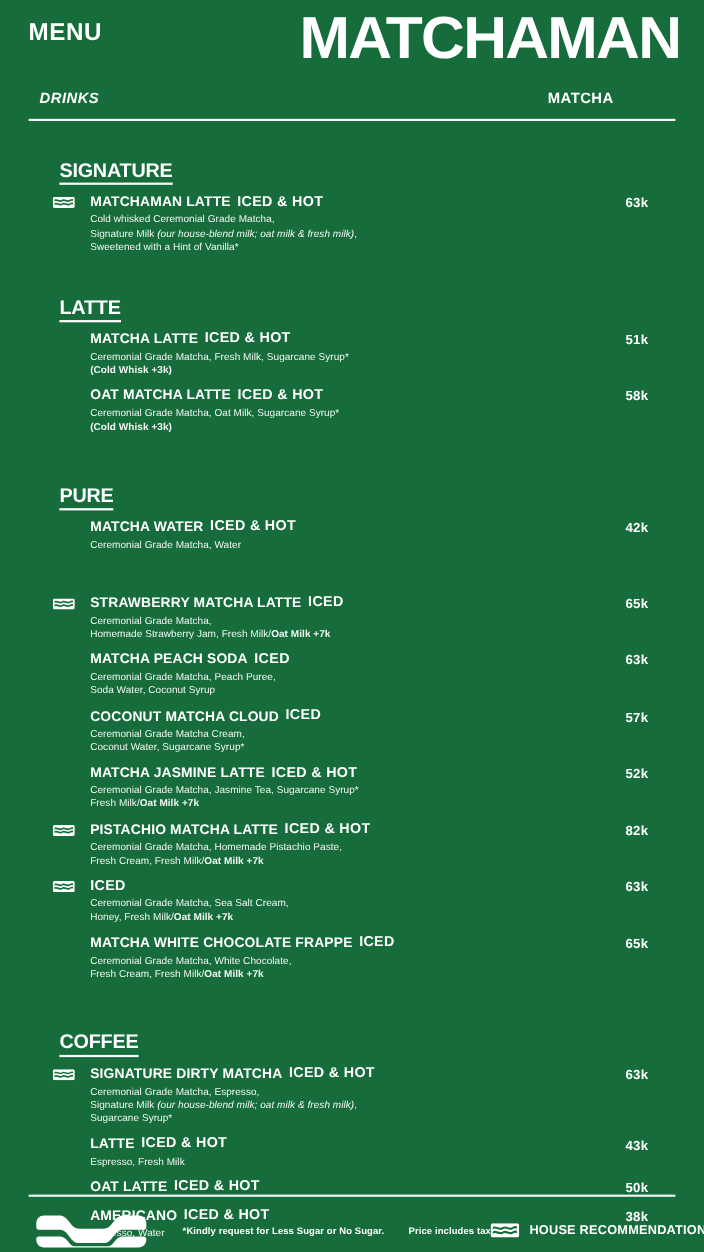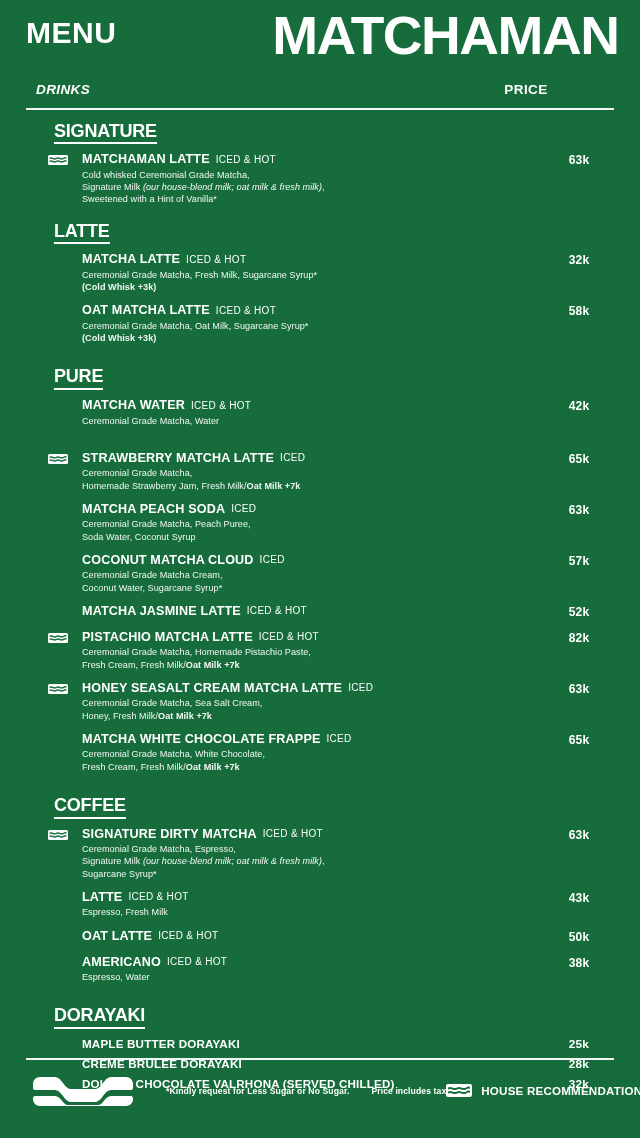--- a/index.html
+++ b/index.html
@@ -28,21 +28,21 @@
 
   
   .masthead {
     position: relative;
     height: 78px;
   }
   .menu-word {
     position: absolute;
     left: 0;
     top: 18px;
-    font-size: 30px;
+    font-size: 22px;
     font-weight: 700;
     letter-spacing: 0.5px;
     line-height: 1;
   }
   .brand-title {
     position: absolute;
     right: -4px;
     top: 8px;
     font-size: 54px;
     font-weight: 700;
@@ -81,21 +81,21 @@
   .rule {
     height: 1.5px;
     background: #ffffff;
     margin: 2px 0 0 0;
     opacity: 0.95;
   }
 
   
   .menu-body { padding-top: 12px; }
 
-  .section { position: relative; }
+  .section { position: relative; margin-top: 24px; }
 
   .section-title {
     display: inline-block;
     font-size: 18px;
     font-weight: 700;
     letter-spacing: -0.2px;
     line-height: 1.1;
     border-bottom: 2.5px solid #ffffff;
     padding-bottom: 1px;
     margin-left: 28px;
@@ -127,22 +127,22 @@
     gap: 6px;
     line-height: 1.15;
   }
   .item-name {
     font-size: 12.6px;
     font-weight: 700;
     letter-spacing: 0.15px;
     white-space: nowrap;
   }
   .item-temp {
-    font-size: 10px;
-    font-weight: 400;
+    font-size: 13px;
+    font-weight: 700;
     letter-spacing: 0.3px;
     white-space: nowrap;
     position: relative;
     top: -0.5px;
   }
 
   .item-desc {
     margin-top: 2px;
     font-size: 9.1px;
     font-weight: 400;
@@ -171,21 +171,21 @@
 
   .gap-sm { height: 6px; }
   .gap-md { height: 13px; }
 
   
   .footer {
     position: absolute;
     left: 26px;
     right: 26px;
     bottom: 0;
-    height: 80px;
+    height: 52px;
   }
   .footer-rule {
     height: 1.5px;
     background: #ffffff;
     opacity: 0.95;
   }
   .footer-inner {
     display: flex;
     align-items: center;
     height: 62px;
@@ -231,21 +231,21 @@
 
 <div class="page">
 
   <div class="masthead">
     <div class="menu-word">MENU</div>
     <div class="brand-title">MATCHAMAN</div>
   </div>
 
   <div class="col-head">
     <div class="drinks">DRINKS</div>
-    <div class="price">PRICE</div>
+    <div class="price">MATCHA</div>
   </div>
   <div class="rule"></div>
 
   <div class="menu-body" id="menu-body">
   <div class="section">
     <div class="section-title">SIGNATURE</div>
     <div class="items">
   <div class="item">
     <span class="rec-badge">
       <svg viewBox="0 0 52 26" xmlns="http://www.w3.org/2000/svg" aria-hidden="true">
@@ -267,21 +267,21 @@
   <div class="section">
     <div class="section-title">LATTE</div>
     <div class="items">
   <div class="item">
 
     <div class="item-head">
       <span class="item-name">MATCHA LATTE</span>
       <span class="item-temp">ICED &amp; HOT</span>
     </div>
     <div class="item-desc">Ceremonial Grade Matcha, Fresh Milk, Sugarcane Syrup*<br><b>(Cold Whisk +3k)</b></div>
-    <div class="item-price">32k</div>
+    <div class="item-price">51k</div>
   </div>
 
   <div class="item">
 
     <div class="item-head">
       <span class="item-name">OAT MATCHA LATTE</span>
       <span class="item-temp">ICED &amp; HOT</span>
     </div>
     <div class="item-desc">Ceremonial Grade Matcha, Oat Milk, Sugarcane Syrup*<br><b>(Cold Whisk +3k)</b></div>
     <div class="item-price">58k</div>
@@ -341,20 +341,21 @@
     <div class="item-desc">Ceremonial Grade Matcha Cream,<br>Coconut Water, Sugarcane Syrup*</div>
     <div class="item-price">57k</div>
   </div>
 
   <div class="item">
 
     <div class="item-head">
       <span class="item-name">MATCHA JASMINE LATTE</span>
       <span class="item-temp">ICED &amp; HOT</span>
     </div>
+    <div class="item-desc">Ceremonial Grade Matcha, Jasmine Tea, Sugarcane Syrup*<br>Fresh Milk/<b>Oat Milk +7k</b></div>
     <div class="item-price">52k</div>
   </div>
 
   <div class="item">
     <span class="rec-badge">
       <svg viewBox="0 0 52 26" xmlns="http://www.w3.org/2000/svg" aria-hidden="true">
         <rect x="0" y="0" width="52" height="26" rx="4" fill="#ffffff"></rect>
         <path d="M4 7 C10 3 16 11 22 7 C28 3 34 11 40 7 C44 4.5 46 5 48 6 L48 10 C46 9 44 8.5 40 11 C34 15 28 7 22 11 C16 15 10 7 4 11 Z" fill="#166d3b"></path>
         <path d="M4 15 C10 11 16 19 22 15 C28 11 34 19 40 15 C44 12.5 46 13 48 14 L48 18 C46 17 44 16.5 40 19 C34 23 28 15 22 19 C16 23 10 15 4 19 Z" fill="#166d3b"></path>
       </svg>
@@ -369,21 +370,20 @@
 
   <div class="item">
     <span class="rec-badge">
       <svg viewBox="0 0 52 26" xmlns="http://www.w3.org/2000/svg" aria-hidden="true">
         <rect x="0" y="0" width="52" height="26" rx="4" fill="#ffffff"></rect>
         <path d="M4 7 C10 3 16 11 22 7 C28 3 34 11 40 7 C44 4.5 46 5 48 6 L48 10 C46 9 44 8.5 40 11 C34 15 28 7 22 11 C16 15 10 7 4 11 Z" fill="#166d3b"></path>
         <path d="M4 15 C10 11 16 19 22 15 C28 11 34 19 40 15 C44 12.5 46 13 48 14 L48 18 C46 17 44 16.5 40 19 C34 23 28 15 22 19 C16 23 10 15 4 19 Z" fill="#166d3b"></path>
       </svg>
     </span>
     <div class="item-head">
-      <span class="item-name">HONEY SEASALT CREAM MATCHA LATTE</span>
       <span class="item-temp">ICED</span>
     </div>
     <div class="item-desc">Ceremonial Grade Matcha, Sea Salt Cream,<br>Honey, Fresh Milk/<b>Oat Milk +7k</b></div>
     <div class="item-price">63k</div>
   </div>
 
   <div class="item">
 
     <div class="item-head">
       <span class="item-name">MATCHA WHITE CHOCOLATE FRAPPE</span>

